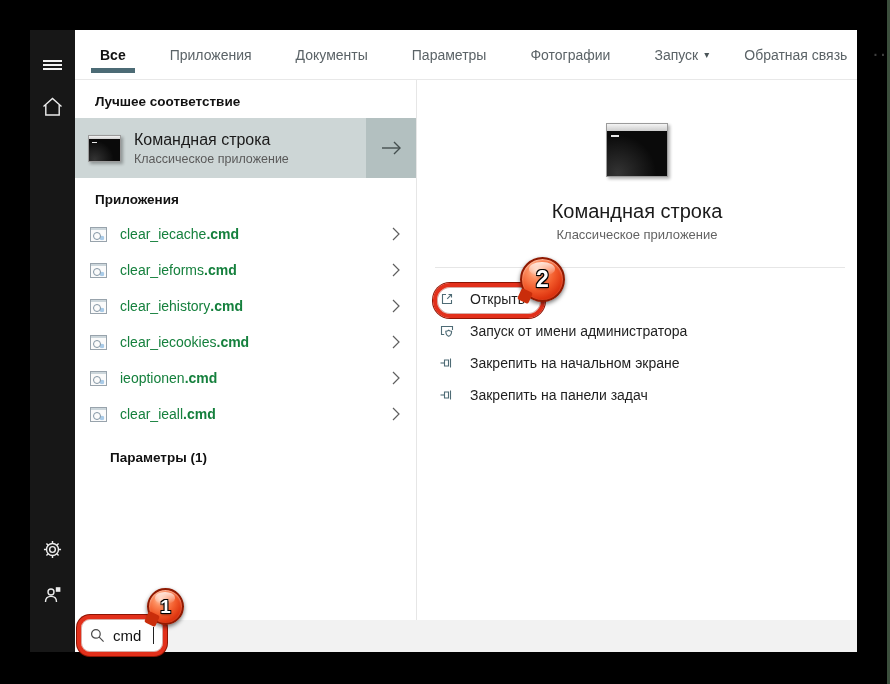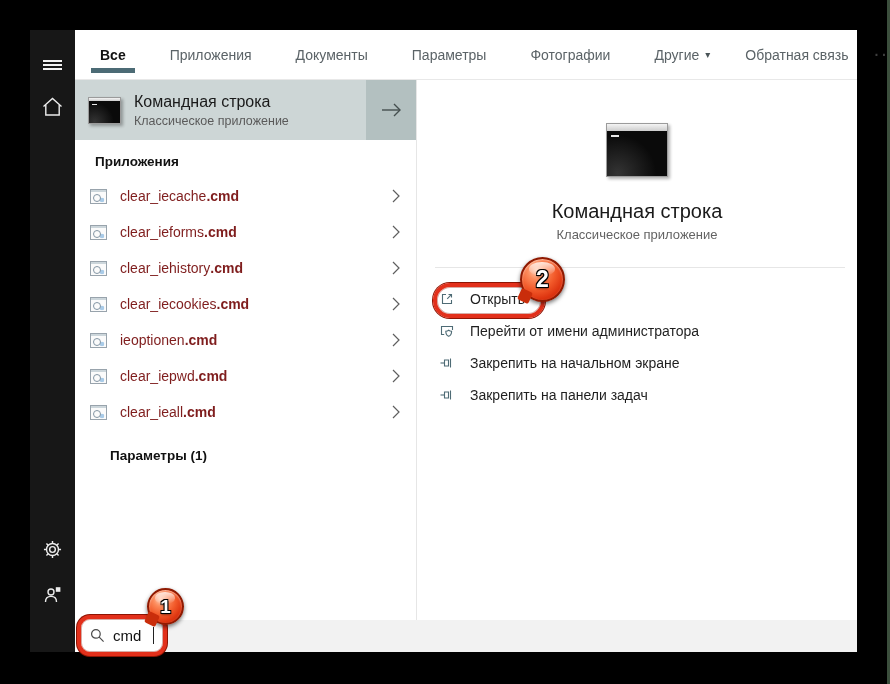--- a/index.html
+++ b/index.html
@@ -48,21 +48,21 @@
   .cmd-icon::before { content:""; position:absolute; left:0; right:0; top:0; background:linear-gradient(#f4f4f4,#cdcdcd); }
   .cmd-icon::after { content:""; position:absolute; background:#e8e8e8; }
   .cmd-sm { width:33px; height:27px; }
   .cmd-sm::before { height:3px; }
   .cmd-sm::after { left:3px; top:6px; width:5px; height:1px; }
   .cmd-lg { width:62px; height:54px; margin:43px auto 0; }
   .cmd-lg::before { height:7px; }
   .cmd-lg::after { left:4px; top:11px; width:8px; height:2px; }
 
   
-  .app-row { height:36px; display:flex; align-items:center; gap:13px; padding:0 16px 0 15px; cursor:pointer; font-size:14px; color:#7f1d1d; }
+  .app-row { height:36px; display:flex; align-items:center; gap:13px; padding:0 16px 0 15px; cursor:pointer; font-size:14px; color:#15803d; }
   .app-row .chev { margin-left:auto; display:flex; }
   .batch-icon { width:17px; height:15px; position:relative; flex:0 0 auto;
     background:radial-gradient(circle at 11px 10px, #a9cbe8 0 2px, transparent 2.6px), #fbfbfb;
     border:1px solid #98a3ac; }
   .batch-icon::before { content:""; position:absolute; left:0; right:0; top:0; height:2px; background:#ccd6db; }
   .batch-icon::after { content:""; position:absolute; left:2px; top:4px; width:6px; height:6px; border:1.5px solid #8496a4; border-radius:50%; }
 
   
   .detail-title { text-align:center; margin-top:23px; font-size:20px; color:#1a1a1a; }
   .detail-sub { text-align:center; margin-top:4px; font-size:13px; color:#636363; }
@@ -141,30 +141,31 @@
         <span class="tab">
             <span>Документы</span>
           </span>
         <span class="tab">
             <span>Параметры</span>
           </span>
         <span class="tab">
             <span>Фотографии</span>
           </span>
         <span class="tab">
-          <span>Другие</span>
+          <span>Запуск</span>
           <span class="dd">▾</span>
         </span>
         <span class="feedback">Обратная связь</span>
         <span class="more-dots">···</span>
       </div>
 
       <div class="bodyrow">
 
         <div class="left-panel">
+          <div class="section-label">Лучшее соответствие</div>
 
           <div class="best-row">
             <div class="best-main">
               <div class="cmd-icon cmd-sm"></div>
               <div>
                 <div class="best-title">Командная строка</div>
                 <div class="best-sub">Классическое приложение</div>
               </div>
             </div>
             <div class="best-arrow">
@@ -217,29 +218,20 @@
             <span class="batch-icon"></span>
             <span><span>ieoptionen</span><b>.cmd</b></span>
             <span class="chev">
                 <svg width="8" height="14" viewBox="0 0 8 14" fill="none" stroke="#5f5f5f" stroke-width="1.2">
                   <path d="M1 1 L7 7 L1 13"></path>
                 </svg>
               </span>
           </div>
           <div class="app-row">
             <span class="batch-icon"></span>
-            <span><span>clear_iepwd</span><b>.cmd</b></span>
-            <span class="chev">
-                <svg width="8" height="14" viewBox="0 0 8 14" fill="none" stroke="#5f5f5f" stroke-width="1.2">
-                  <path d="M1 1 L7 7 L1 13"></path>
-                </svg>
-              </span>
-          </div>
-          <div class="app-row">
-            <span class="batch-icon"></span>
             <span><span>clear_ieall</span><b>.cmd</b></span>
             <span class="chev">
                 <svg width="8" height="14" viewBox="0 0 8 14" fill="none" stroke="#5f5f5f" stroke-width="1.2">
                   <path d="M1 1 L7 7 L1 13"></path>
                 </svg>
               </span>
           </div>
 
           <div class="section-label more-pad">Параметры (1)</div>
         </div>
@@ -257,21 +249,21 @@
                   <path d="M9.5 3.5 H12.5 V6.5"></path>
                   <path d="M12.3 3.7 L8.2 7.8"></path>
               </svg>
               <span>Открыть</span>
             </div>
             <div class="action-row">
               <svg width="16" height="16" viewBox="0 0 16 16" fill="none" stroke="#4e6b75" stroke-width="1.1">
                 <path d="M13.5 7 V3.5 H2.5 V11.5 H5.2"></path>
                 <path d="M9.7 7.2 c.9.7 1.9 1 2.9 1 0 2.6-1 4.3-2.9 5.1-1.9-.8-2.9-2.5-2.9-5.1 1 0 2-.3 2.9-1 z"></path>
               </svg>
-              <span>Перейти от имени администратора</span>
+              <span>Запуск от имени администратора</span>
             </div>
             <div class="action-row">
               <svg width="16" height="16" viewBox="0 0 16 16" fill="none" stroke="#4e6b75" stroke-width="1.1">
                 <path d="M1.5 8 H5.5"></path>
                   <path d="M5.5 5 H9.5 V11 H5.5 Z"></path>
                   <path d="M11.5 3.5 V12.5"></path>
               </svg>
               <span>Закрепить на начальном экране</span>
             </div>
             <div class="action-row">

